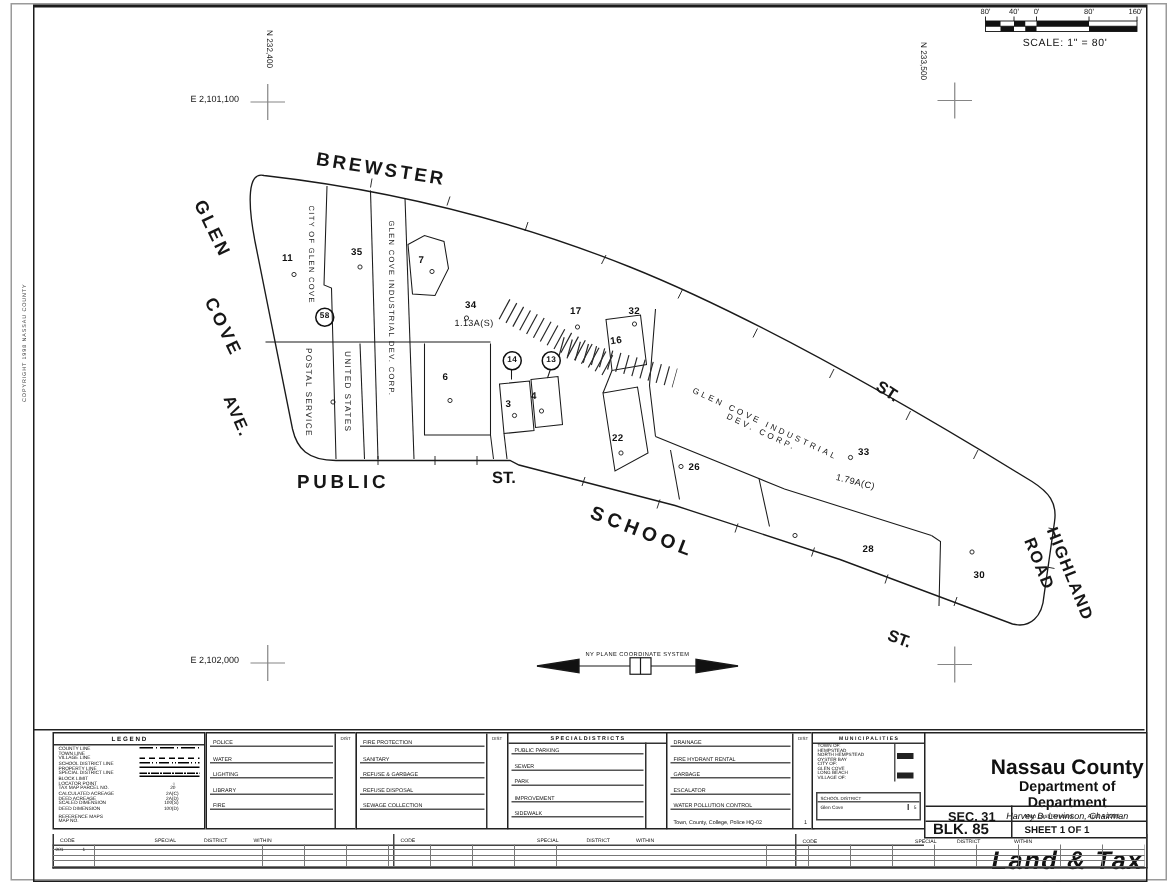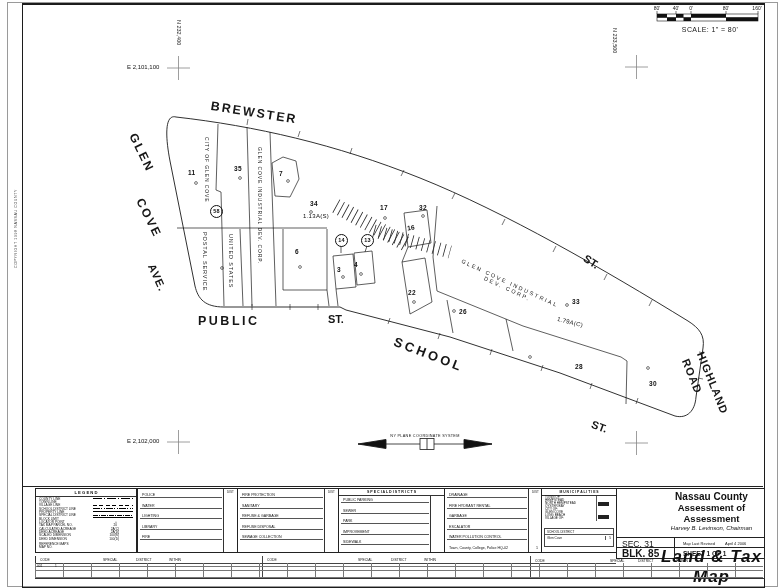--- a/index.html
+++ b/index.html
@@ -336,29 +336,29 @@
       <div style="font-size:3px;border-bottom:0.5px solid #555;padding:0.5px 2px;">SCHOOL DISTRICT</div>
       <div style="display:flex;justify-content:space-between;padding:1px 2px;">
         <span style="font-size:3.2px;">Glen Cove</span>
         <span style="font-size:3.2px;border-left:0.5px solid #555;padding-left:3px;">5</span>
       </div>
     </div>
   </div>
 
   <div class="fbox" style="left:616px;top:488px;width:147px;height:69px;">
     <div style="position:absolute;left:42px;right:0;top:0;text-align:center;">
-      <div style="font-size:10px;font-weight:700;margin-top:2px;">Nassau County</div>
-      <div style="font-size:9.5px;font-weight:700;">Assessment of Assessment</div>
+      <div style="font-size:14px;font-weight:700;margin-top:14px;">Nassau County</div>
+      <div style="font-size:9.5px;font-weight:700;">Department of Department</div>
       <div style="font-size:6px;font-style:italic;margin-top:1px;">Harvey B. Levinson, Chairman</div>
       <div style="font-size:17px;font-weight:700;letter-spacing:1px;margin-top:16px;font-style:italic;">Land &amp; Tax Map</div>
     </div>
     <div class="abs" style="left:0;top:48px;width:147px;border-top:0.8px solid #222;"></div>
     <div class="abs" style="left:0;top:58px;width:147px;border-top:0.8px solid #222;"></div>
     <div class="abs" style="left:57px;top:48px;height:21px;border-left:0.8px solid #222;"></div>
-    <div class="lbl" style="left:5px;top:50px;font-size:8.5px;font-weight:400;">SEC. 31</div>
+    <div class="lbl" style="left:15px;top:50px;font-size:8.5px;font-weight:700;">SEC. 31</div>
     <div class="lbl" style="left:66px;top:52px;font-size:4px;">Map Last Revised</div>
     <div class="lbl" style="left:108px;top:52px;font-size:4px;">April 4 2006</div>
     <div class="lbl" style="left:5px;top:59px;font-size:10px;font-weight:700;">BLK. 85</div>
     <div class="lbl" style="left:66px;top:61px;font-size:6.5px;font-weight:700;">SHEET 1 OF 1</div>
   </div>
 
   <div class="abs" style="left:35px;top:556px;width:728px;height:22px;border:0.8px solid #333;border-top:none;"></div>
   <div class="abs" style="left:35px;top:556px;width:581px;height:7px;border-bottom:0.6px solid #444;"></div>
   <div class="abs" style="left:262px;top:556px;height:22px;border-left:0.7px solid #444;"></div>
   <div class="abs" style="left:530px;top:556px;height:22px;border-left:0.7px solid #444;"></div>

